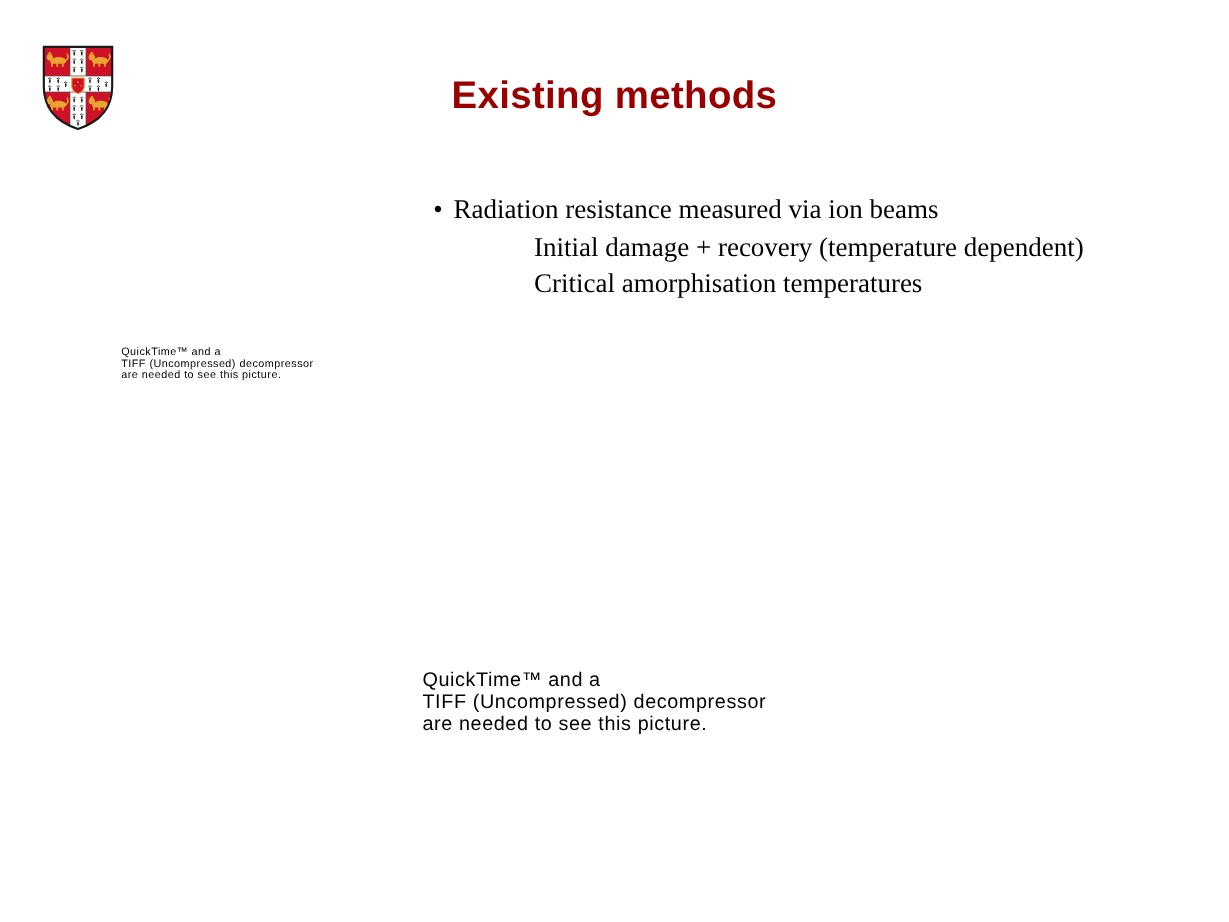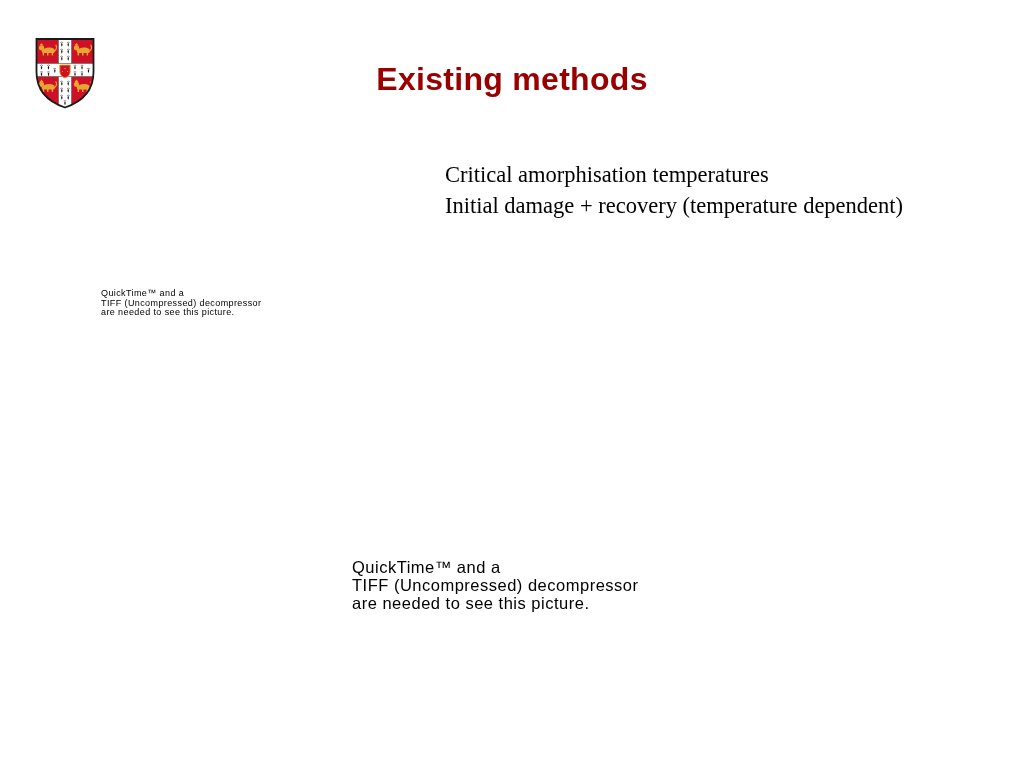--- a/index.html
+++ b/index.html
@@ -123,22 +123,25 @@
     <circle cx="32" cy="31.5" r="0.7" fill="#e8a52f"></circle>
     <circle cx="29.5" cy="34.5" r="0.6" fill="#e8a52f"></circle>
     <circle cx="34.5" cy="34.5" r="0.6" fill="#e8a52f"></circle>
 
     <path d="M3.5,2 H60.5 V35 C60.5,54 50,64.5 32,70.5 C14,64.5 3.5,54 3.5,35 Z" fill="none" stroke="#1a1a1a" stroke-width="1.8"></path>
   </svg>
 
   <h1 class="title">Existing methods</h1>
 
   <div class="bullets">
+    <div>
+      <span class="marker">•</span><span>Radiation resistance measured via ion beams</span>
+    </div>
+    <div class="b-sub">Initial damage + recovery (temperature dependent)</div>
     <div class="b-sub">Critical amorphisation temperatures</div>
-    <div class="b-sub">Initial damage + recovery (temperature dependent)</div>
   </div>
 
   <div class="qt qt-small">
     <div>QuickTime™ and a</div>
     <div>TIFF (Uncompressed) decompressor</div>
     <div>are needed to see this picture.</div>
   </div>
 
   <div class="qt qt-large">
     <div>QuickTime™ and a</div>

